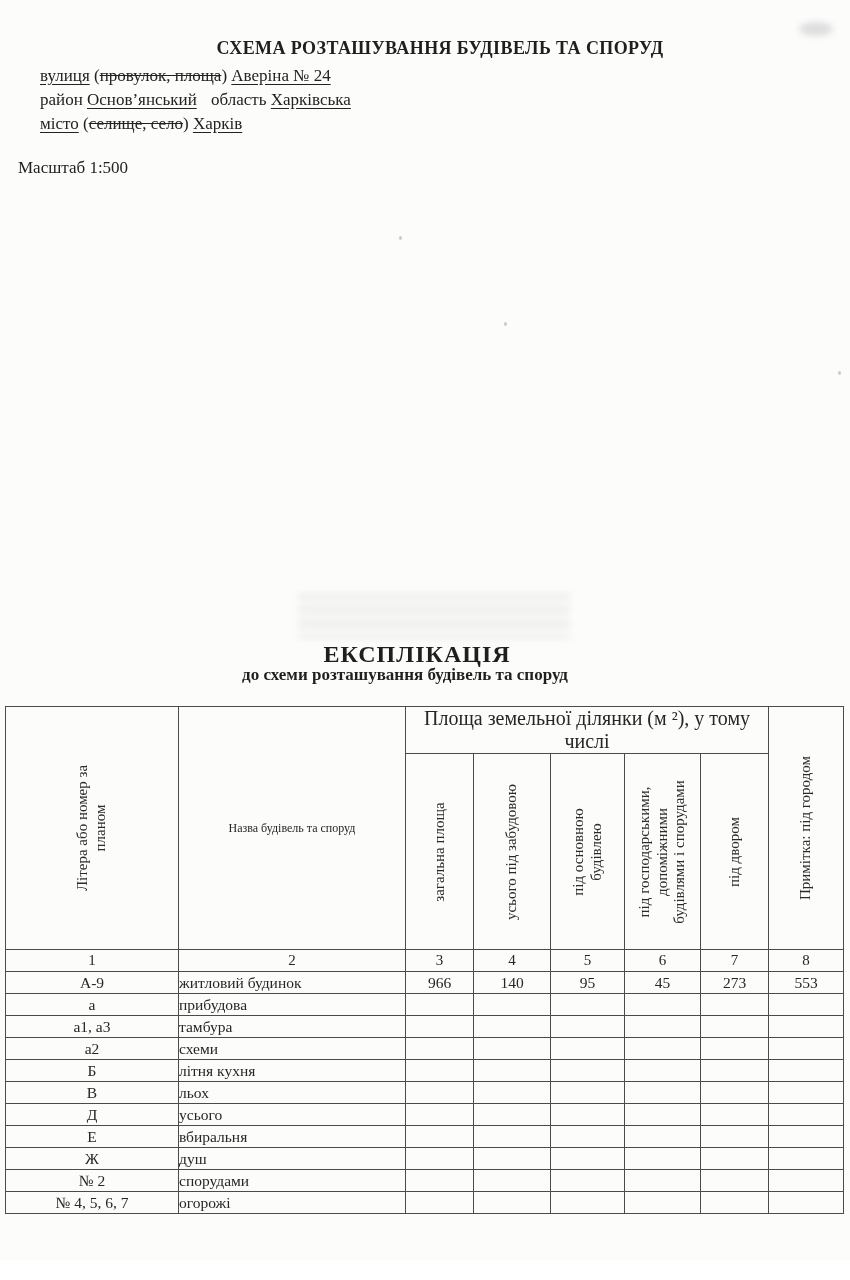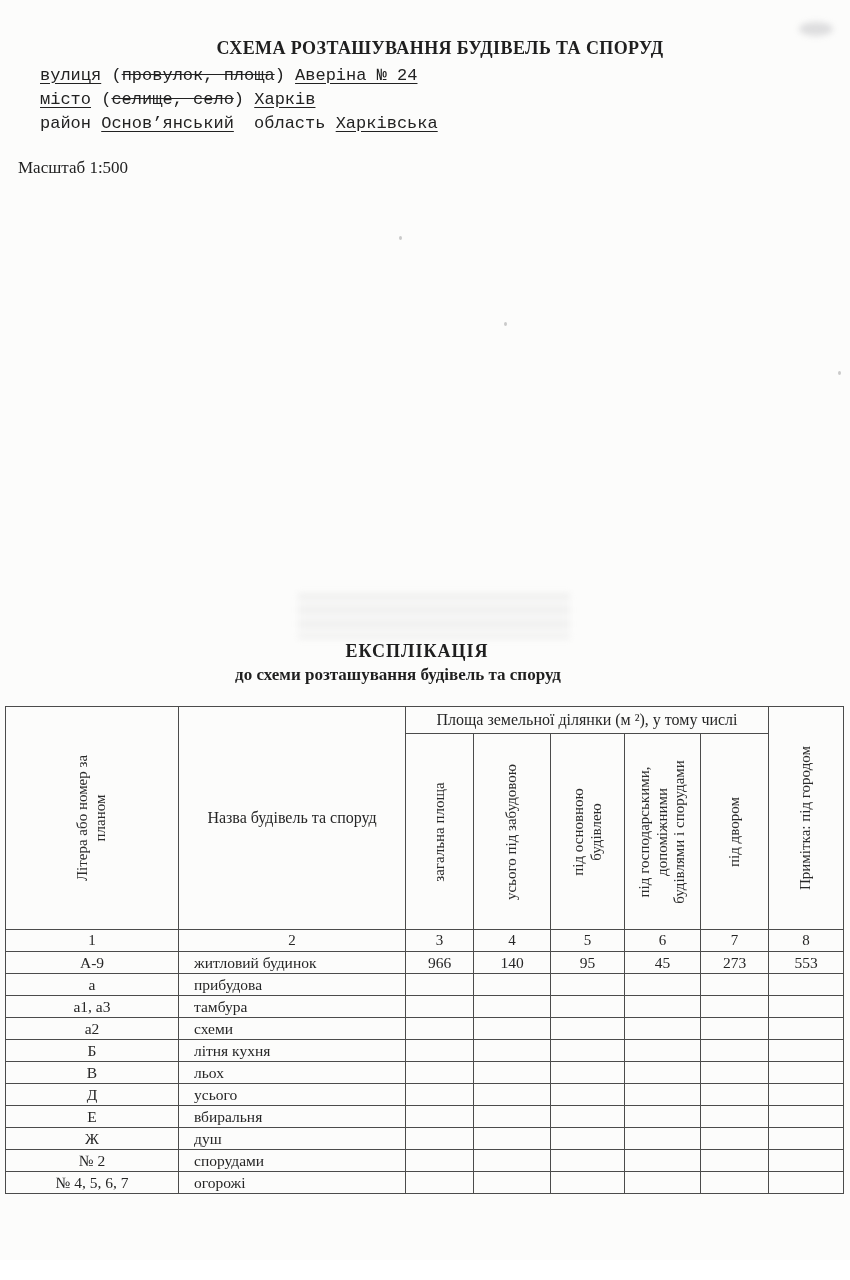--- a/index.html
+++ b/index.html
@@ -14,39 +14,39 @@
   
   .doc-title{
     position:absolute;top:26px;left:30px;width:820px;
     text-align:center;
     font-size:18px;font-weight:bold;letter-spacing:.4px;
     color:#1f1f1f;
   }
   
   .address{
     position:absolute;top:64px;left:40px;
-    font-size:17px;line-height:24px;color:#222;font-family:Liberation Mono, monospace;
+    font-size:17px;line-height:24px;color:#222;
   }
   .addr-line{white-space:nowrap;}
   .u{text-decoration:underline;text-underline-offset:3px;}
   .strike{text-decoration:line-through;}
   .gap-left{margin-left:10px;}
   
   .scale{
     position:absolute;top:158px;left:18px;width:832px;
     text-align:left;font-size:17px;color:#222;
   }
   
   .expl-title{
     position:absolute;top:641px;left:0;width:834px;
-    text-align:center;font-size:18px;font-weight:bold;letter-spacing:1px;
+    text-align:center;font-size:24px;font-weight:bold;letter-spacing:1px;
     color:#1f1f1f;
   }
   .expl-subtitle{
-    position:absolute;top:665px;left:0;width:796px;
+    position:absolute;top:665px;left:7px;width:796px;
     text-align:center;font-size:17px;font-weight:bold;
     color:#1f1f1f;
   }
   
   .bleed{
     position:absolute;top:593px;left:298px;width:272px;height:46px;
     background:repeating-linear-gradient(180deg,#cfcfcf 0 6px,#ececec 6px 14px);
     opacity:.28;filter:blur(3px);
     pointer-events:none;
   }
@@ -76,33 +76,33 @@
     font-weight:normal;
     vertical-align:middle;
     text-align:center;
     overflow:hidden;
   }
   .expl-table{border:1.5px solid #3d3d3d;}
   tr.hrow-a th{height:26px;}
   tr.hrow-b th{height:195px;}
   tr.numrow td{height:21px;font-size:15px;}
   tbody tr td{height:21px;}
-  .span-h{font-size:16px;}
-  .hcell{font-size:16px;}
+  .span-h{font-size:20px;}
+  .hcell{font-size:12px;}
   .vcell{position:relative;}
   .vtext{
     position:absolute;top:50%;left:50%;
     transform:translate(-50%,-50%) rotate(-90deg);
     width:max-content;
     white-space:pre-line;
     text-align:center;
     font-size:15px;line-height:1.18;
     color:#2b2b2b;
   }
-  td.c-name{text-align:left;padding-left:15px;}
+  td.c-name{text-align:left;padding-left:0;}
   td.c-letter{text-align:center;}
 </style>
 </head>
 <body>
 
 <div class="page">
 
   <div class="smudge-tr"></div>
   <div class="speck s1"></div>
   <div class="speck s2"></div>
@@ -110,29 +110,29 @@
 
   <h1 class="doc-title">СХЕМА РОЗТАШУВАННЯ БУДІВЕЛЬ ТА СПОРУД</h1>
 
   <div class="address">
     <div class="addr-line">
       <span class="u">вулиця</span>
       <span>(</span><span class="strike">провулок, площа</span><span>)</span>
       <span class="u">Аверіна № 24</span>
     </div>
     <div class="addr-line">
-      <span class="u">місто</span>
-      <span>(</span><span class="strike">селище, село</span><span>)</span>
-      <span class="u">Харків</span>
-    </div>
-    <div class="addr-line">
       <span>район</span>
       <span class="u">Основ’янський</span>
       <span class="gap-left">область</span>
       <span class="u">Харківська</span>
+    </div>
+    <div class="addr-line">
+      <span class="u">місто</span>
+      <span>(</span><span class="strike">селище, село</span><span>)</span>
+      <span class="u">Харків</span>
     </div>
   </div>
 
   <div class="scale">Масштаб 1:500</div>
 
   <div class="bleed"></div>
 
   <div class="expl-title">ЕКСПЛІКАЦІЯ</div>
   <div class="expl-subtitle">до схеми розташування будівель та споруд</div>
 

